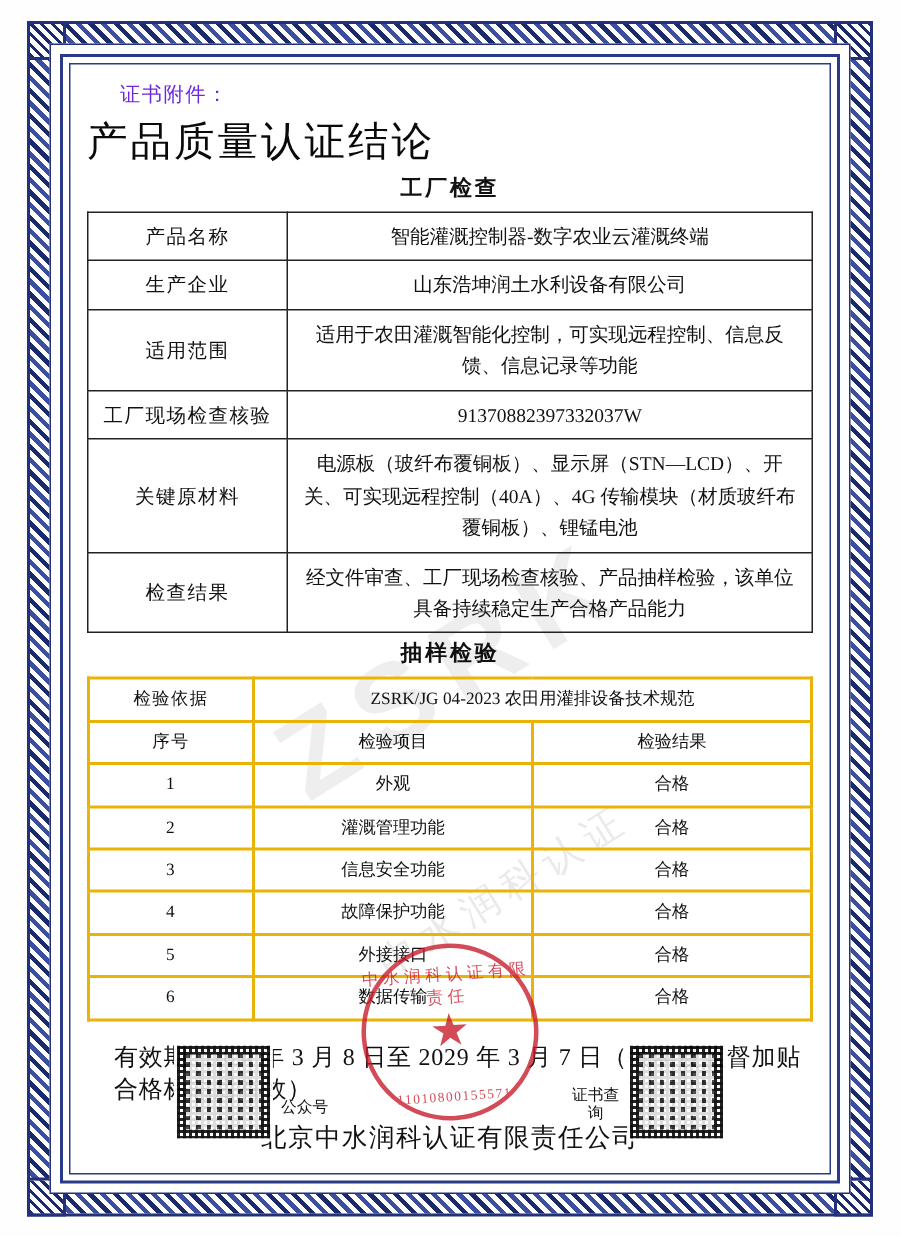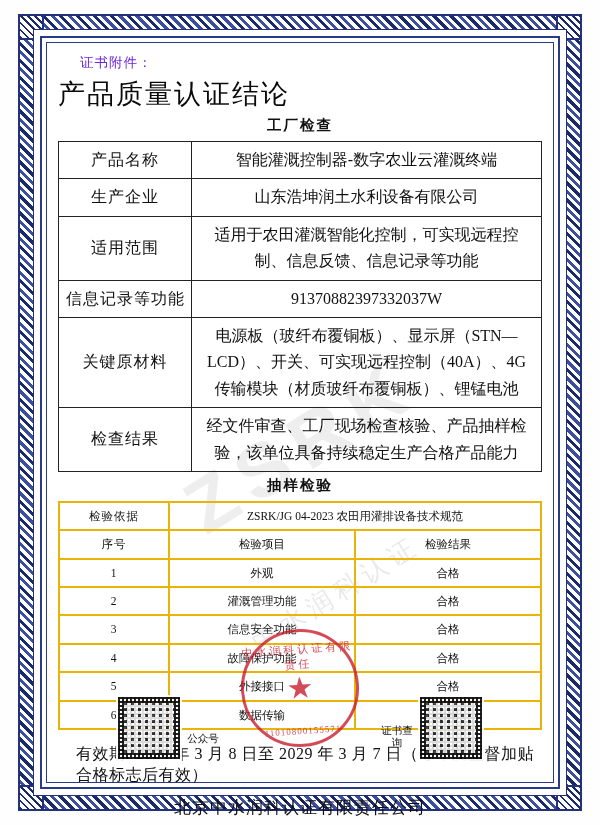--- a/index.html
+++ b/index.html
@@ -83,21 +83,21 @@
     text-align: center;
     font-size: 14.5px;
     font-weight: bold;
     letter-spacing: 2px;
     margin: 4px 0 6px 0;
     color: #111;
   }
   table.main {
     width: 100%;
     border-collapse: collapse;
-    font-size: 16px;
+    font-size: 13px;
     color: #111;
     table-layout: fixed;
   }
   table.main td {
     border: 1px solid #222;
     padding: 5px 7px;
     vertical-align: middle;
     line-height: 1.65;
   }
   td.label {
@@ -271,21 +271,21 @@
         </tr>
         <tr>
           <td class="label">生产企业</td>
           <td class="value">山东浩坤润土水利设备有限公司</td>
         </tr>
         <tr>
           <td class="label">适用范围</td>
           <td class="value">适用于农田灌溉智能化控制，可实现远程控制、信息反馈、信息记录等功能</td>
         </tr>
         <tr>
-          <td class="label">信息记录等功能</td>
+          <td class="label">工厂现场检查核验</td>
           <td class="value">91370882397332037W</td>
         </tr>
         <tr>
           <td class="label">关键原材料</td>
           <td class="value">电源板（玻纤布覆铜板）、显示屏（STN—LCD）、开关、可实现远程控制（40A）、4G 传输模块（材质玻纤布覆铜板）、锂锰电池</td>
         </tr>
         <tr>
           <td class="label">检查结果</td>
           <td class="value">经文件审查、工厂现场检查核验、产品抽样检验，该单位具备持续稳定生产合格产品能力</td>
         </tr>

